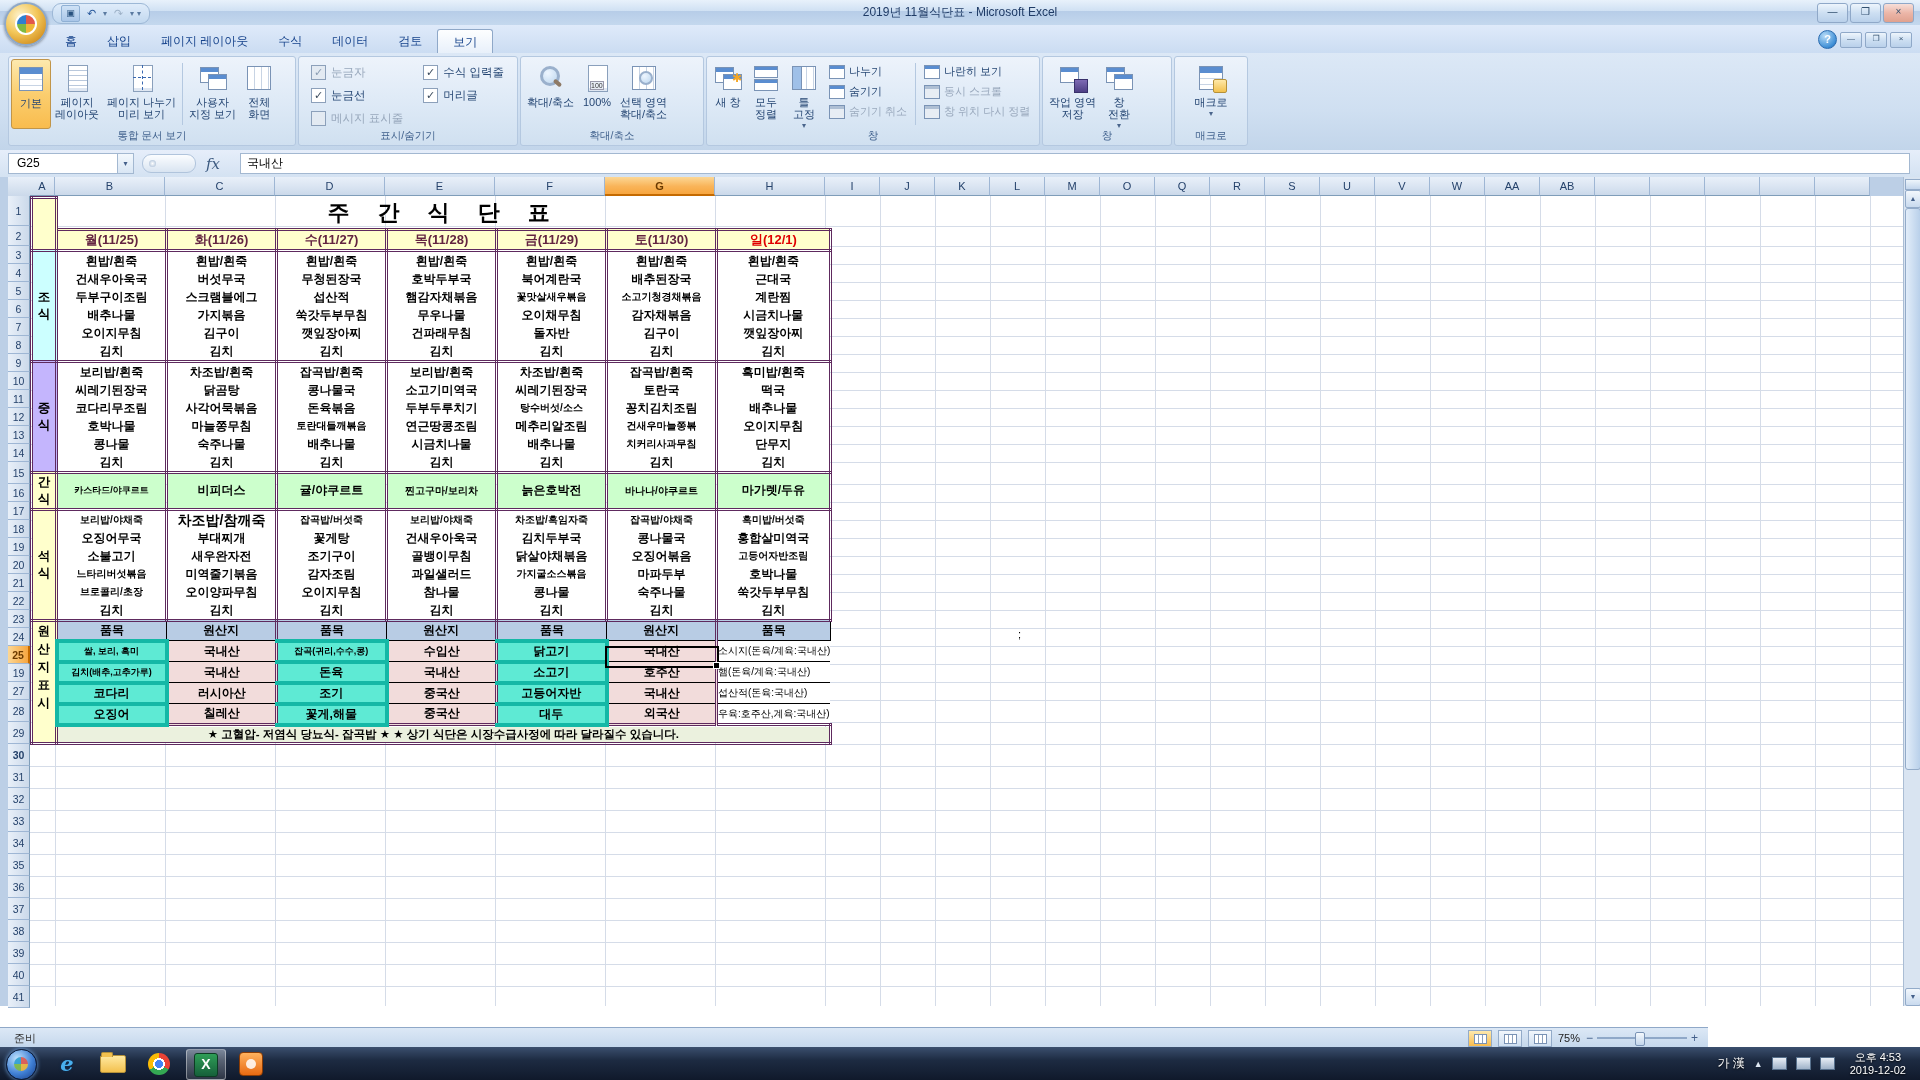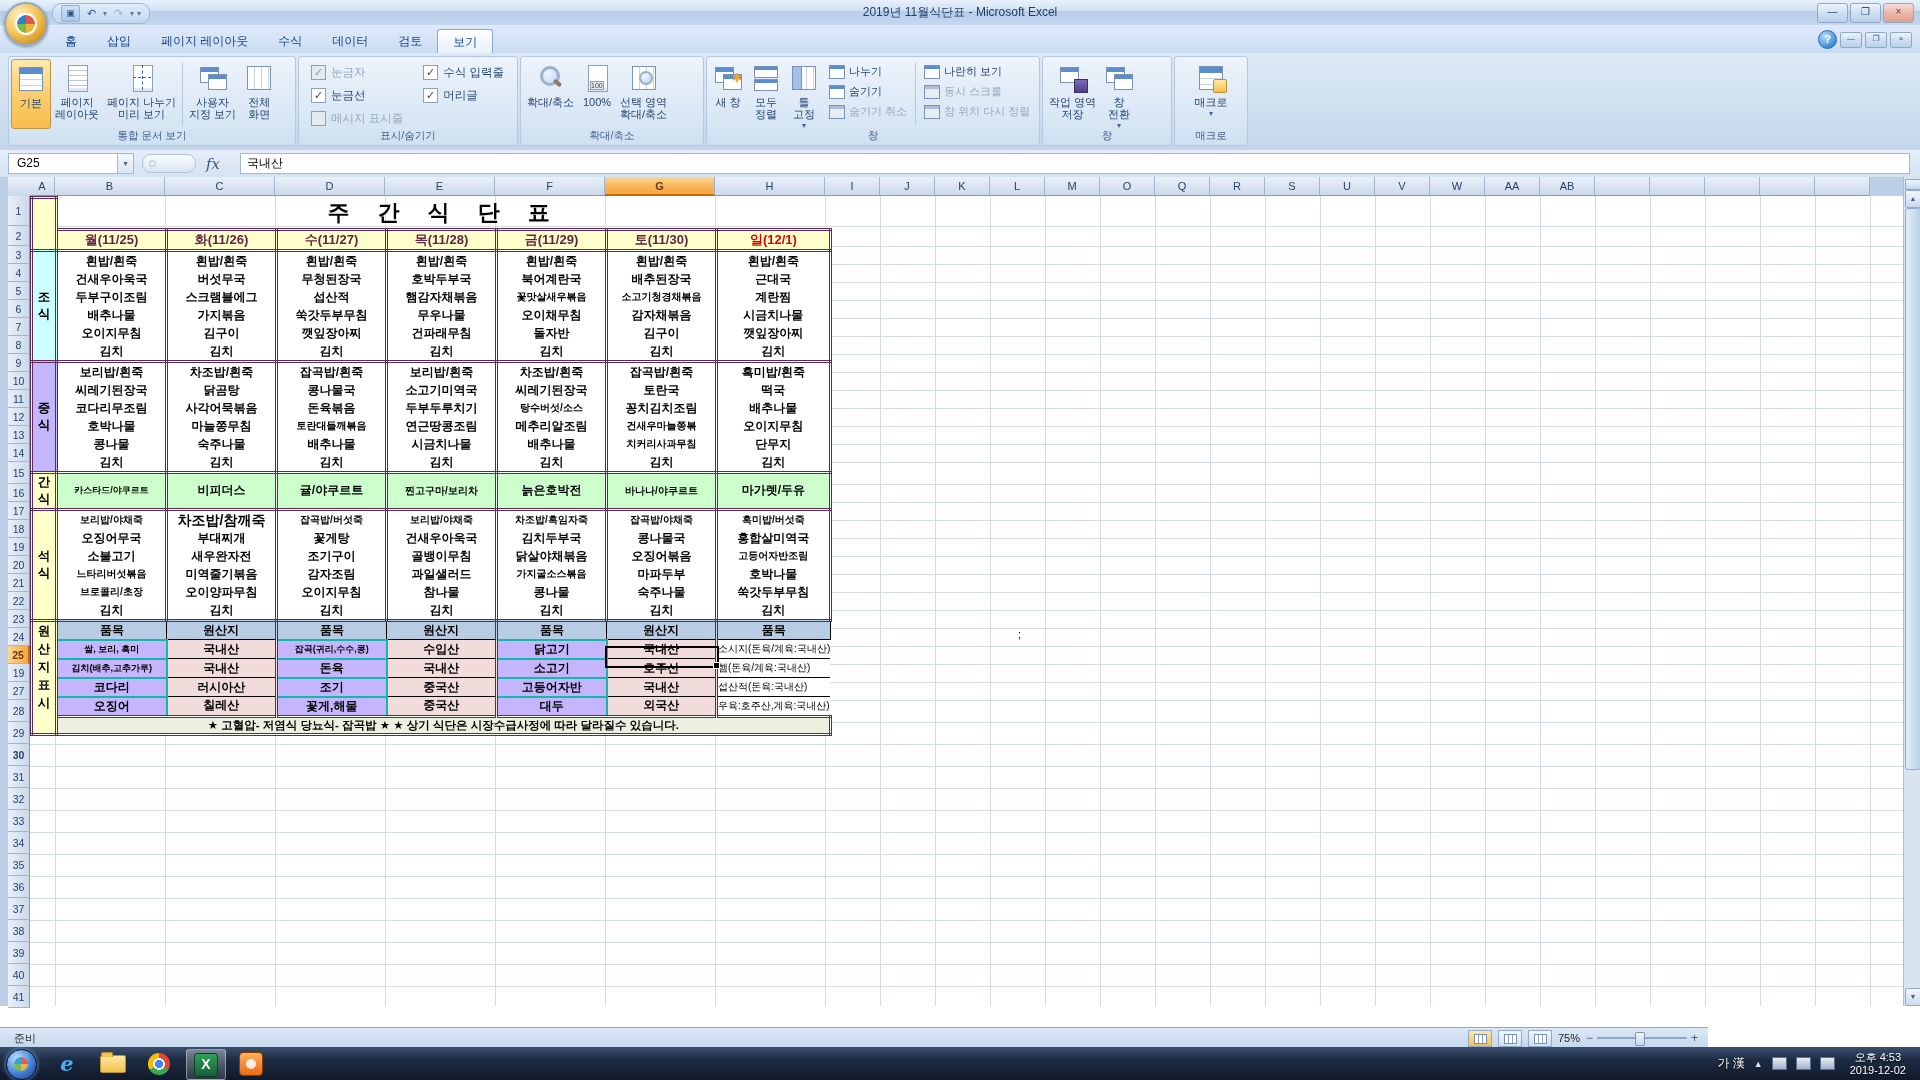--- a/index.html
+++ b/index.html
@@ -113,21 +113,21 @@
   table.meal td{padding:0;box-sizing:border-box;}
   .ay{background:#ffffcc;border:3px double #5e2a5e;}
   .titlecell{font-size:22px;font-weight:bold;letter-spacing:11px;text-align:center;vertical-align:middle;color:#000;}
   .dh{background:#ffffcc;border:3px double #5e2a5e;text-align:center;font-weight:bold;font-size:13px;color:#632440;}
   .dh.sun{color:#e00000;}
   .seclab{border:3px double #5e2a5e;text-align:center;font-weight:bold;font-size:12.5px;color:#000;}
   .block{border:3px double #5e2a5e;vertical-align:top;background:#fff;}
   .block .line{height:18px;line-height:18px;text-align:center;font-weight:bold;white-space:nowrap;overflow:hidden;color:#000;}
   .snackcell{background:#ccffcc;border:3px double #5e2a5e;text-align:center;font-weight:bold;font-size:12px;white-space:nowrap;overflow:hidden;color:#000;}
   .oh{background:#b8cce4;border:1px solid #000;text-align:center;font-weight:bold;font-size:12px;color:#000;}
-  .oc{background:#c4b5fd;border:2px solid #14b8a6;text-align:center;font-weight:bold;font-size:12px;white-space:nowrap;overflow:hidden;color:#000;}
+  .oc{background:#5eead4;border:4px solid #14b8a6;text-align:center;font-weight:bold;font-size:12px;white-space:nowrap;overflow:hidden;color:#000;}
   .ov{background:#f2dcdb;border:1px solid #000;text-align:center;font-weight:bold;font-size:12px;color:#000;}
   .dl{border-left:3px double #5e2a5e !important;}
   .oH{background:#fff;border:1px solid #000;border-right:none;text-align:left;font-size:10px;
     white-space:nowrap;overflow:visible;padding-left:1px;color:#000;}
   .notecell{background:#ebf1de;border:3px double #5e2a5e;text-align:center;font-weight:bold;font-size:11.5px;
     white-space:nowrap;overflow:hidden;color:#000;}
   .vlet{height:18px;line-height:18px;}
   .selbox{position:absolute;border:2px solid #000;background:transparent;}
   .selbox .fill{position:absolute;right:-3px;bottom:-3px;width:5px;height:5px;background:#000;border:1px solid #fff;}
   .stray{position:absolute;font-size:11px;color:#000;}

